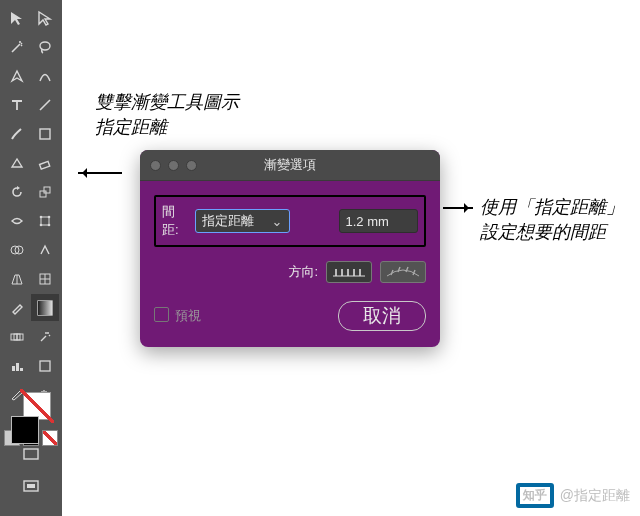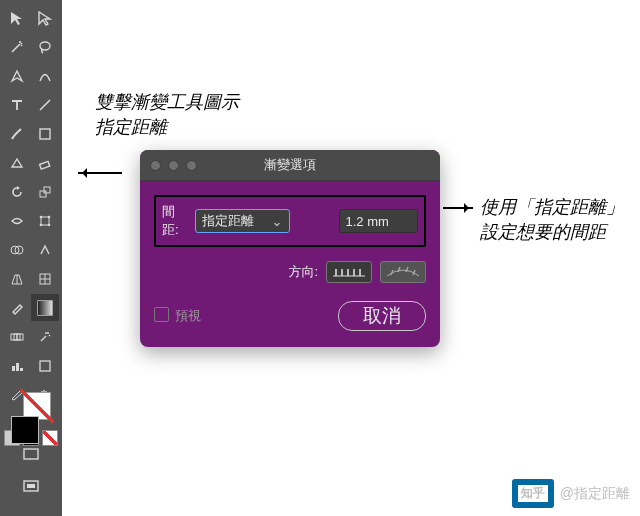--- a/index.html
+++ b/index.html
@@ -42,21 +42,21 @@
   .btn-row{ display:flex; align-items:center; gap:12px; margin-top:18px;}
   .check{ width:13px; height:13px; border:1px solid #777; border-radius:2px; display:inline-block; margin-right:6px; vertical-align:middle;}
   .btn{ height:28px; border-radius:14px; display:flex; align-items:center; justify-content:center; padding:0 24px; font-size:19px; cursor:pointer; }
   .btn.outline{ border:1px solid #c8c8c8; color:#e8e8e8; background:transparent;}
   .btn.solid{ background:#fff; color:#222; }
   .ann{ position:absolute; color:#000; font-size:18px; line-height:1.4;font-style:italic; }
   .arrow{ position:absolute; height:2px; background:#000;}
   .arrow::before{content:""; position:absolute; left:-1px; top:-4px; border:5px solid transparent; border-right-color:#000;}
   .arrow.right::before{ left:auto; right:-1px; border-right-color:transparent; border-left-color:#000;}
   .watermark{ position:absolute; right:10px; bottom:8px; color:#bdbdbd; font-size:14px; display:flex; align-items:center; gap:6px;}
-  .watermark .zh{ font-weight:bold; border:6px solid #0369a1; border-radius:3px; padding:0 3px; font-size:12px;}
+  .watermark .zh{ font-weight:bold; border:4px solid #0369a1; border-radius:3px; padding:0 3px; font-size:12px;}
 </style>
 </head>
 <body>
 
 <div class="toolbox">
   <div class="toolrow">
       <div class="toolcell">
         <svg width="16" height="16">
           <path d="M2 2 L2 14 L6 10 L9 15 L11 14 L8 9 L13 9 Z" fill="#d8d8d8"></path>
         </svg>

